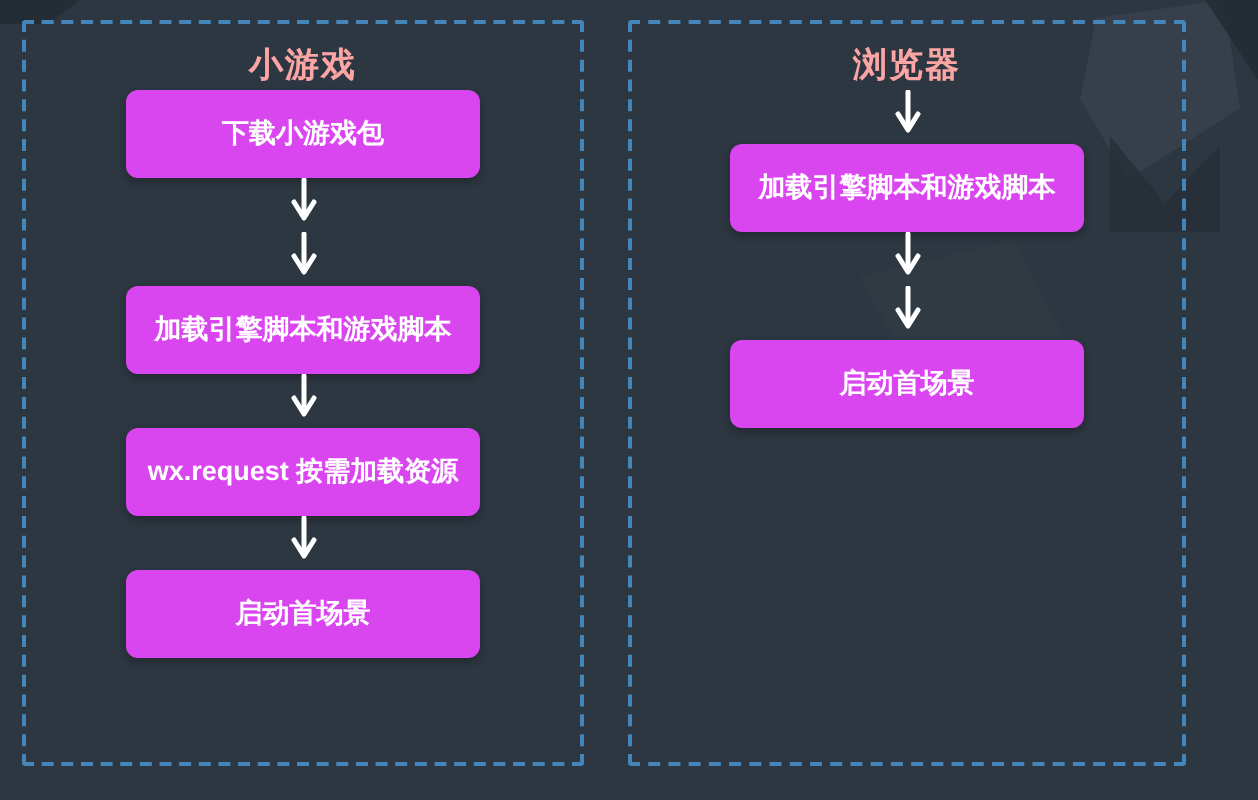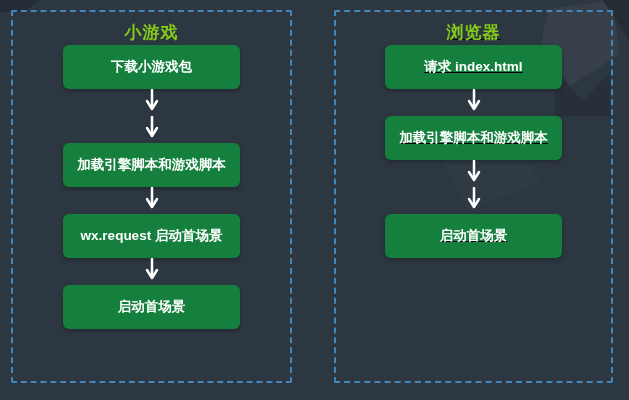--- a/index.html
+++ b/index.html
@@ -55,37 +55,37 @@
     top: 10px;
     height: 373px;
     border: 2px dashed #4486ba;
     border-radius: 2px;
     box-sizing: border-box;
     display: flex;
     flex-direction: column;
     align-items: center;
   }
   .panel-left  { left: 11px;  width: 281px; }
-  .panel-right { left: 334px; width: 279px; text-decoration: underline; }
+  .panel-right { left: 314px; width: 279px; }
 
   .panel-title {
     margin-top: 8px;
     height: 25px;
     line-height: 25px;
-    color: #84cc16;
+    color: #fca5a5;
     font-size: 17px;
     font-weight: bold;
     letter-spacing: 1px;
     text-align: left;
   }
 
   .flow-box {
     width: 177px;
     height: 44px;
-    background: #15803d;
+    background: #d946ef;
     border-radius: 6px;
     color: #ffffff;
     font-size: 13.5px;
     font-weight: bold;
     display: flex;
     align-items: center;
     justify-content: center;
     text-align: center;
     box-shadow: 0 2px 4px rgba(0,0,0,0.28);
     flex: 0 0 auto;
@@ -128,35 +128,34 @@
   </div>
 
   <div class="flow-box">加载引擎脚本和游戏脚本</div>
   <div class="flow-arrow">
     <svg width="18" height="27" viewBox="0 0 18 27">
       <line x1="9" y1="1" x2="9" y2="17" stroke="#ffffff" stroke-width="2.5" stroke-linecap="round"></line>
       <polyline points="4,12 9,20 14,12" fill="none" stroke="#ffffff" stroke-width="2.5" stroke-linecap="round" stroke-linejoin="round"></polyline>
     </svg>
   </div>
 
-  <div class="flow-box">wx.request 启动首场景</div>
+  <div class="flow-box">wx.request 按需加载资源</div>
   <div class="flow-arrow">
     <svg width="18" height="27" viewBox="0 0 18 27">
       <line x1="9" y1="1" x2="9" y2="17" stroke="#ffffff" stroke-width="2.5" stroke-linecap="round"></line>
       <polyline points="4,12 9,20 14,12" fill="none" stroke="#ffffff" stroke-width="2.5" stroke-linecap="round" stroke-linejoin="round"></polyline>
     </svg>
   </div>
 
   <div class="flow-box">启动首场景</div>
 </div>
 
 <div class="panel panel-right">
   <div class="panel-title">浏览器</div>
 
-  <div class="flow-box">请求 index.html</div>
   <div class="flow-arrow">
     <svg width="18" height="27" viewBox="0 0 18 27">
       <line x1="9" y1="1" x2="9" y2="17" stroke="#ffffff" stroke-width="2.5" stroke-linecap="round"></line>
       <polyline points="4,12 9,20 14,12" fill="none" stroke="#ffffff" stroke-width="2.5" stroke-linecap="round" stroke-linejoin="round"></polyline>
     </svg>
   </div>
 
   <div class="flow-box">加载引擎脚本和游戏脚本</div>
   <div class="flow-arrow">
     <svg width="18" height="27" viewBox="0 0 18 27">

